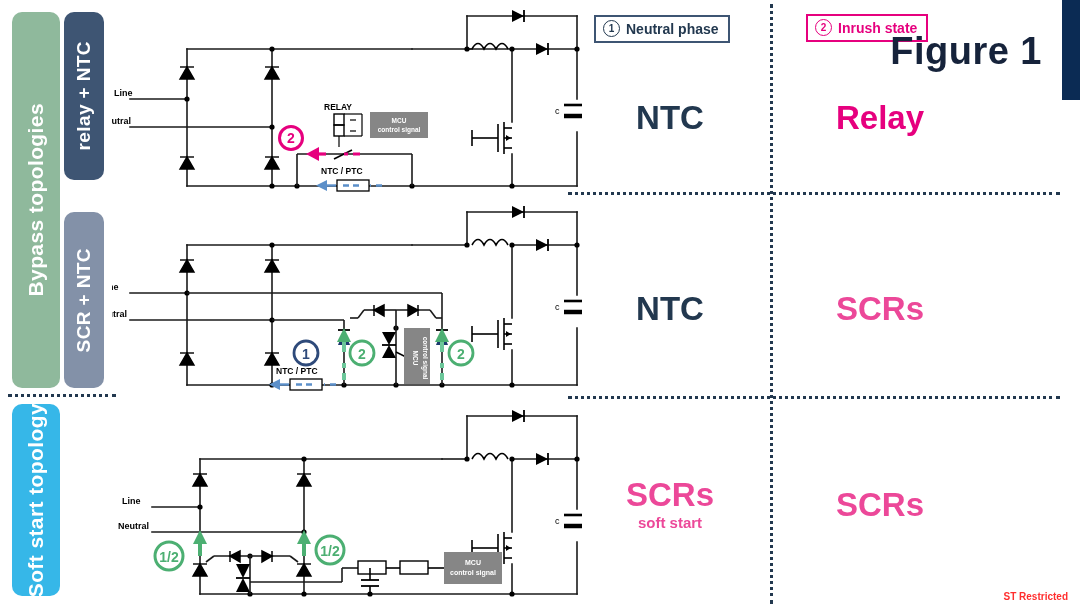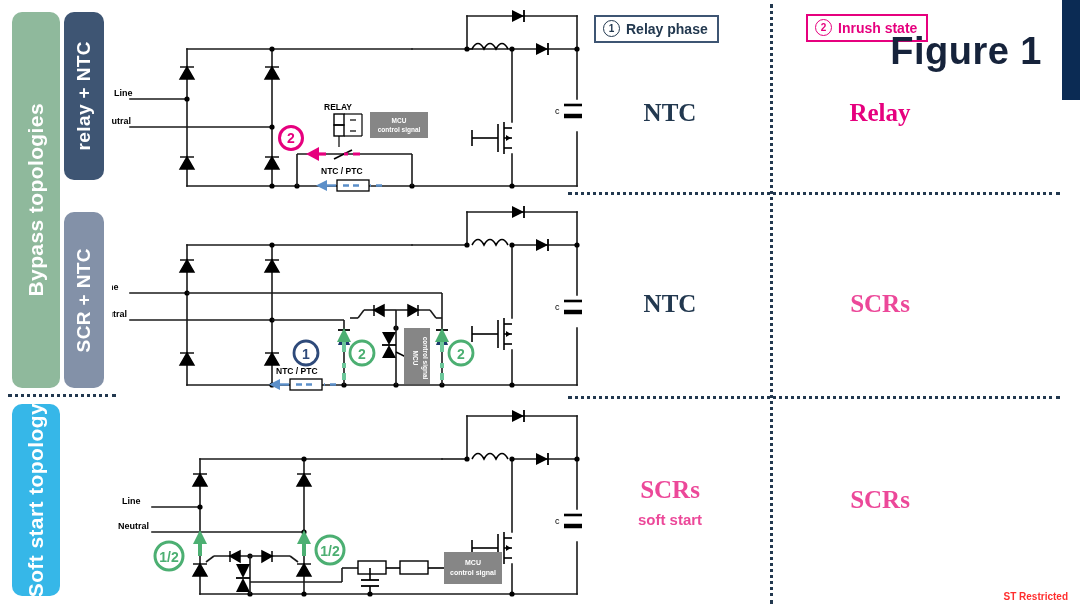--- a/index.html
+++ b/index.html
@@ -60,22 +60,22 @@
   }
   #sep-row1{left:568px;top:192px;width:492px;}
   #sep-row2{left:568px;top:396px;width:492px;}
   #sep-left-row2{left:8px;top:394px;width:108px;}
   #sep-col{left:770px;top:4px;height:600px;}
 
   
   .result{
     text-align:center;font-weight:bold;line-height:1.15;
   }
-  .result .main{font-size:25px;display:block;font-family:Liberation Serif, serif;}
-  .result .sub{font-size:15px;display:block;margin-top:6px;}
+  .result .main{font-size:33px;display:block;}
+  .result .sub{font-size:15px;display:block;margin-top:0;}
   .c-navy{color:#22384F;}
   .c-pink{color:#E6007E;}
   .c-green{color:#ec4899;}
   #res-r1c1{left:590px;top:99px;width:160px;}
   #res-r1c2{left:800px;top:99px;width:160px;}
   #res-r2c1{left:590px;top:290px;width:160px;}
   #res-r2c2{left:800px;top:290px;width:160px;}
   #res-r3c1{left:590px;top:476px;width:160px;}
   #res-r3c2{left:800px;top:486px;width:160px;}
 
@@ -104,21 +104,21 @@
 </div>
 <div class="abs pill" id="pill-scr-ntc">
   <span class="vtxt">SCR + NTC</span>
 </div>
 <div class="abs pill" id="pill-softstart">
   <span class="vtxt">Soft start topology</span>
 </div>
 
 <div class="abs chip" id="chip-inrush">
   <span class="numbadge">1</span>
-  <span>Relay phase</span>
+  <span>Neutral phase</span>
 </div>
 <div class="abs chip" id="chip-steady">
   <span class="numbadge">2</span>
   <span>Inrush state</span>
 </div>
 
 <div class="abs" id="figure-title">Figure 1</div>
 
 <div class="abs dot-h" id="sep-row1"></div>
 <div class="abs dot-h" id="sep-row2"></div>

